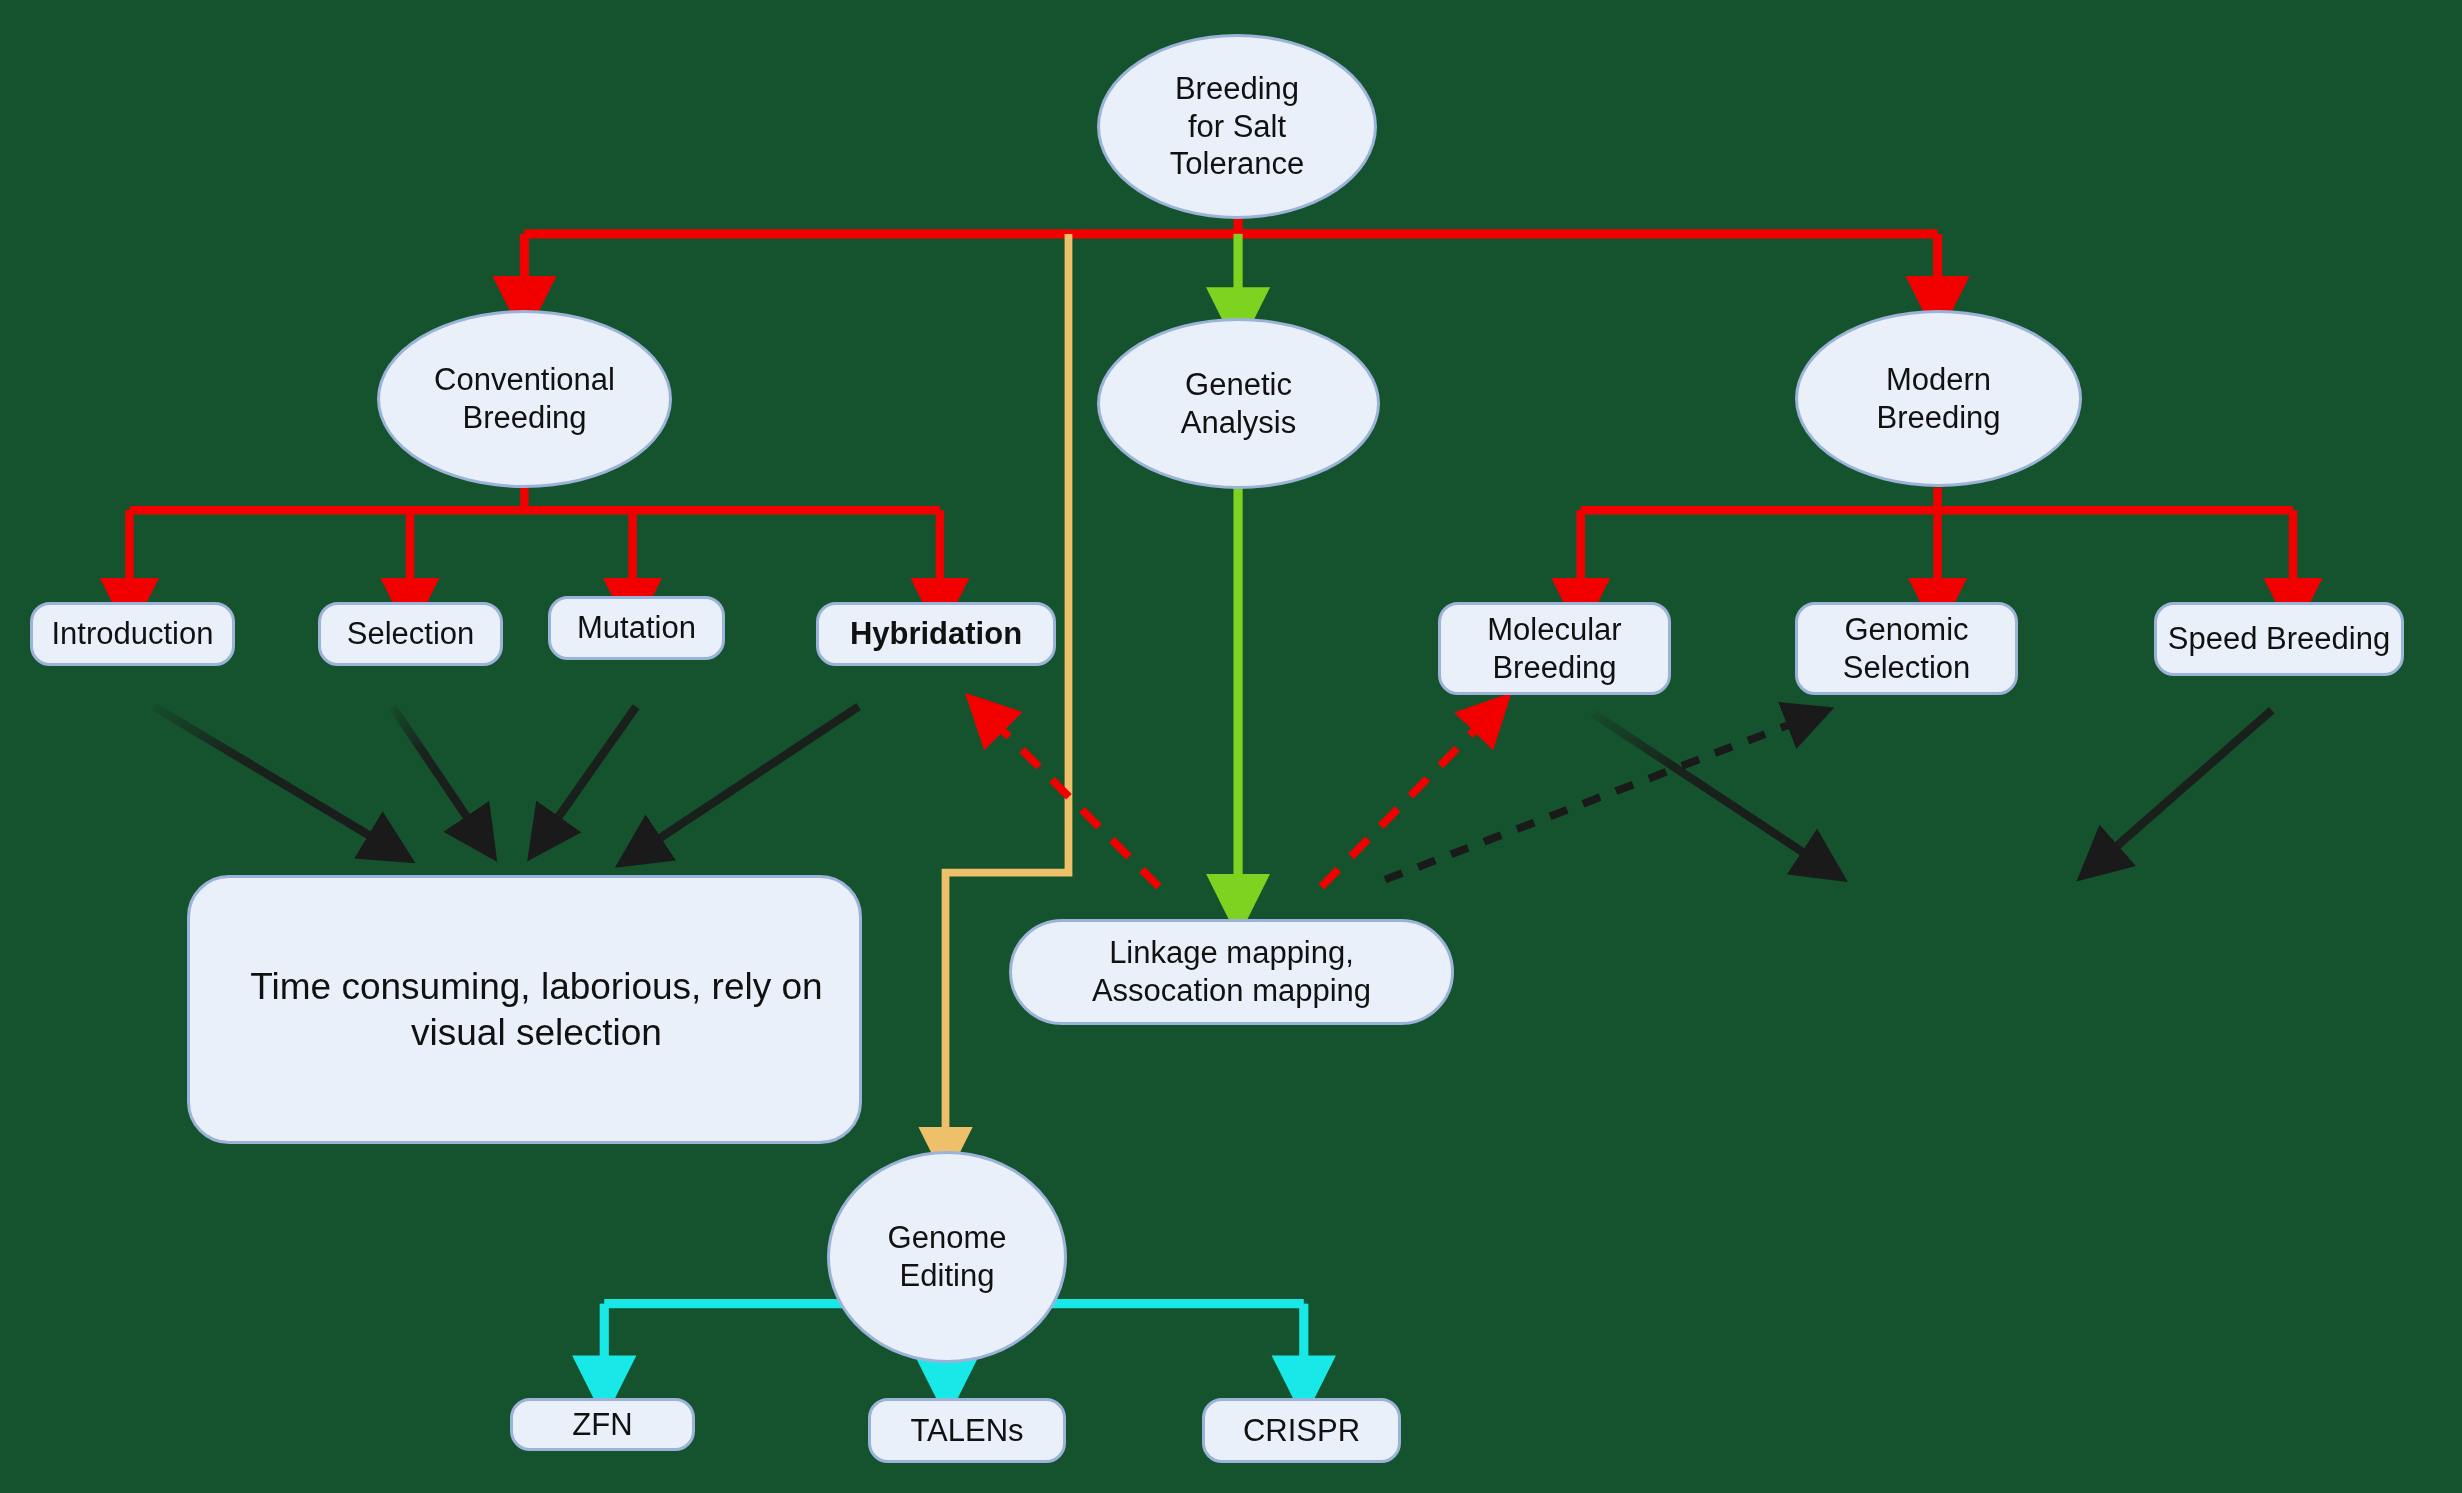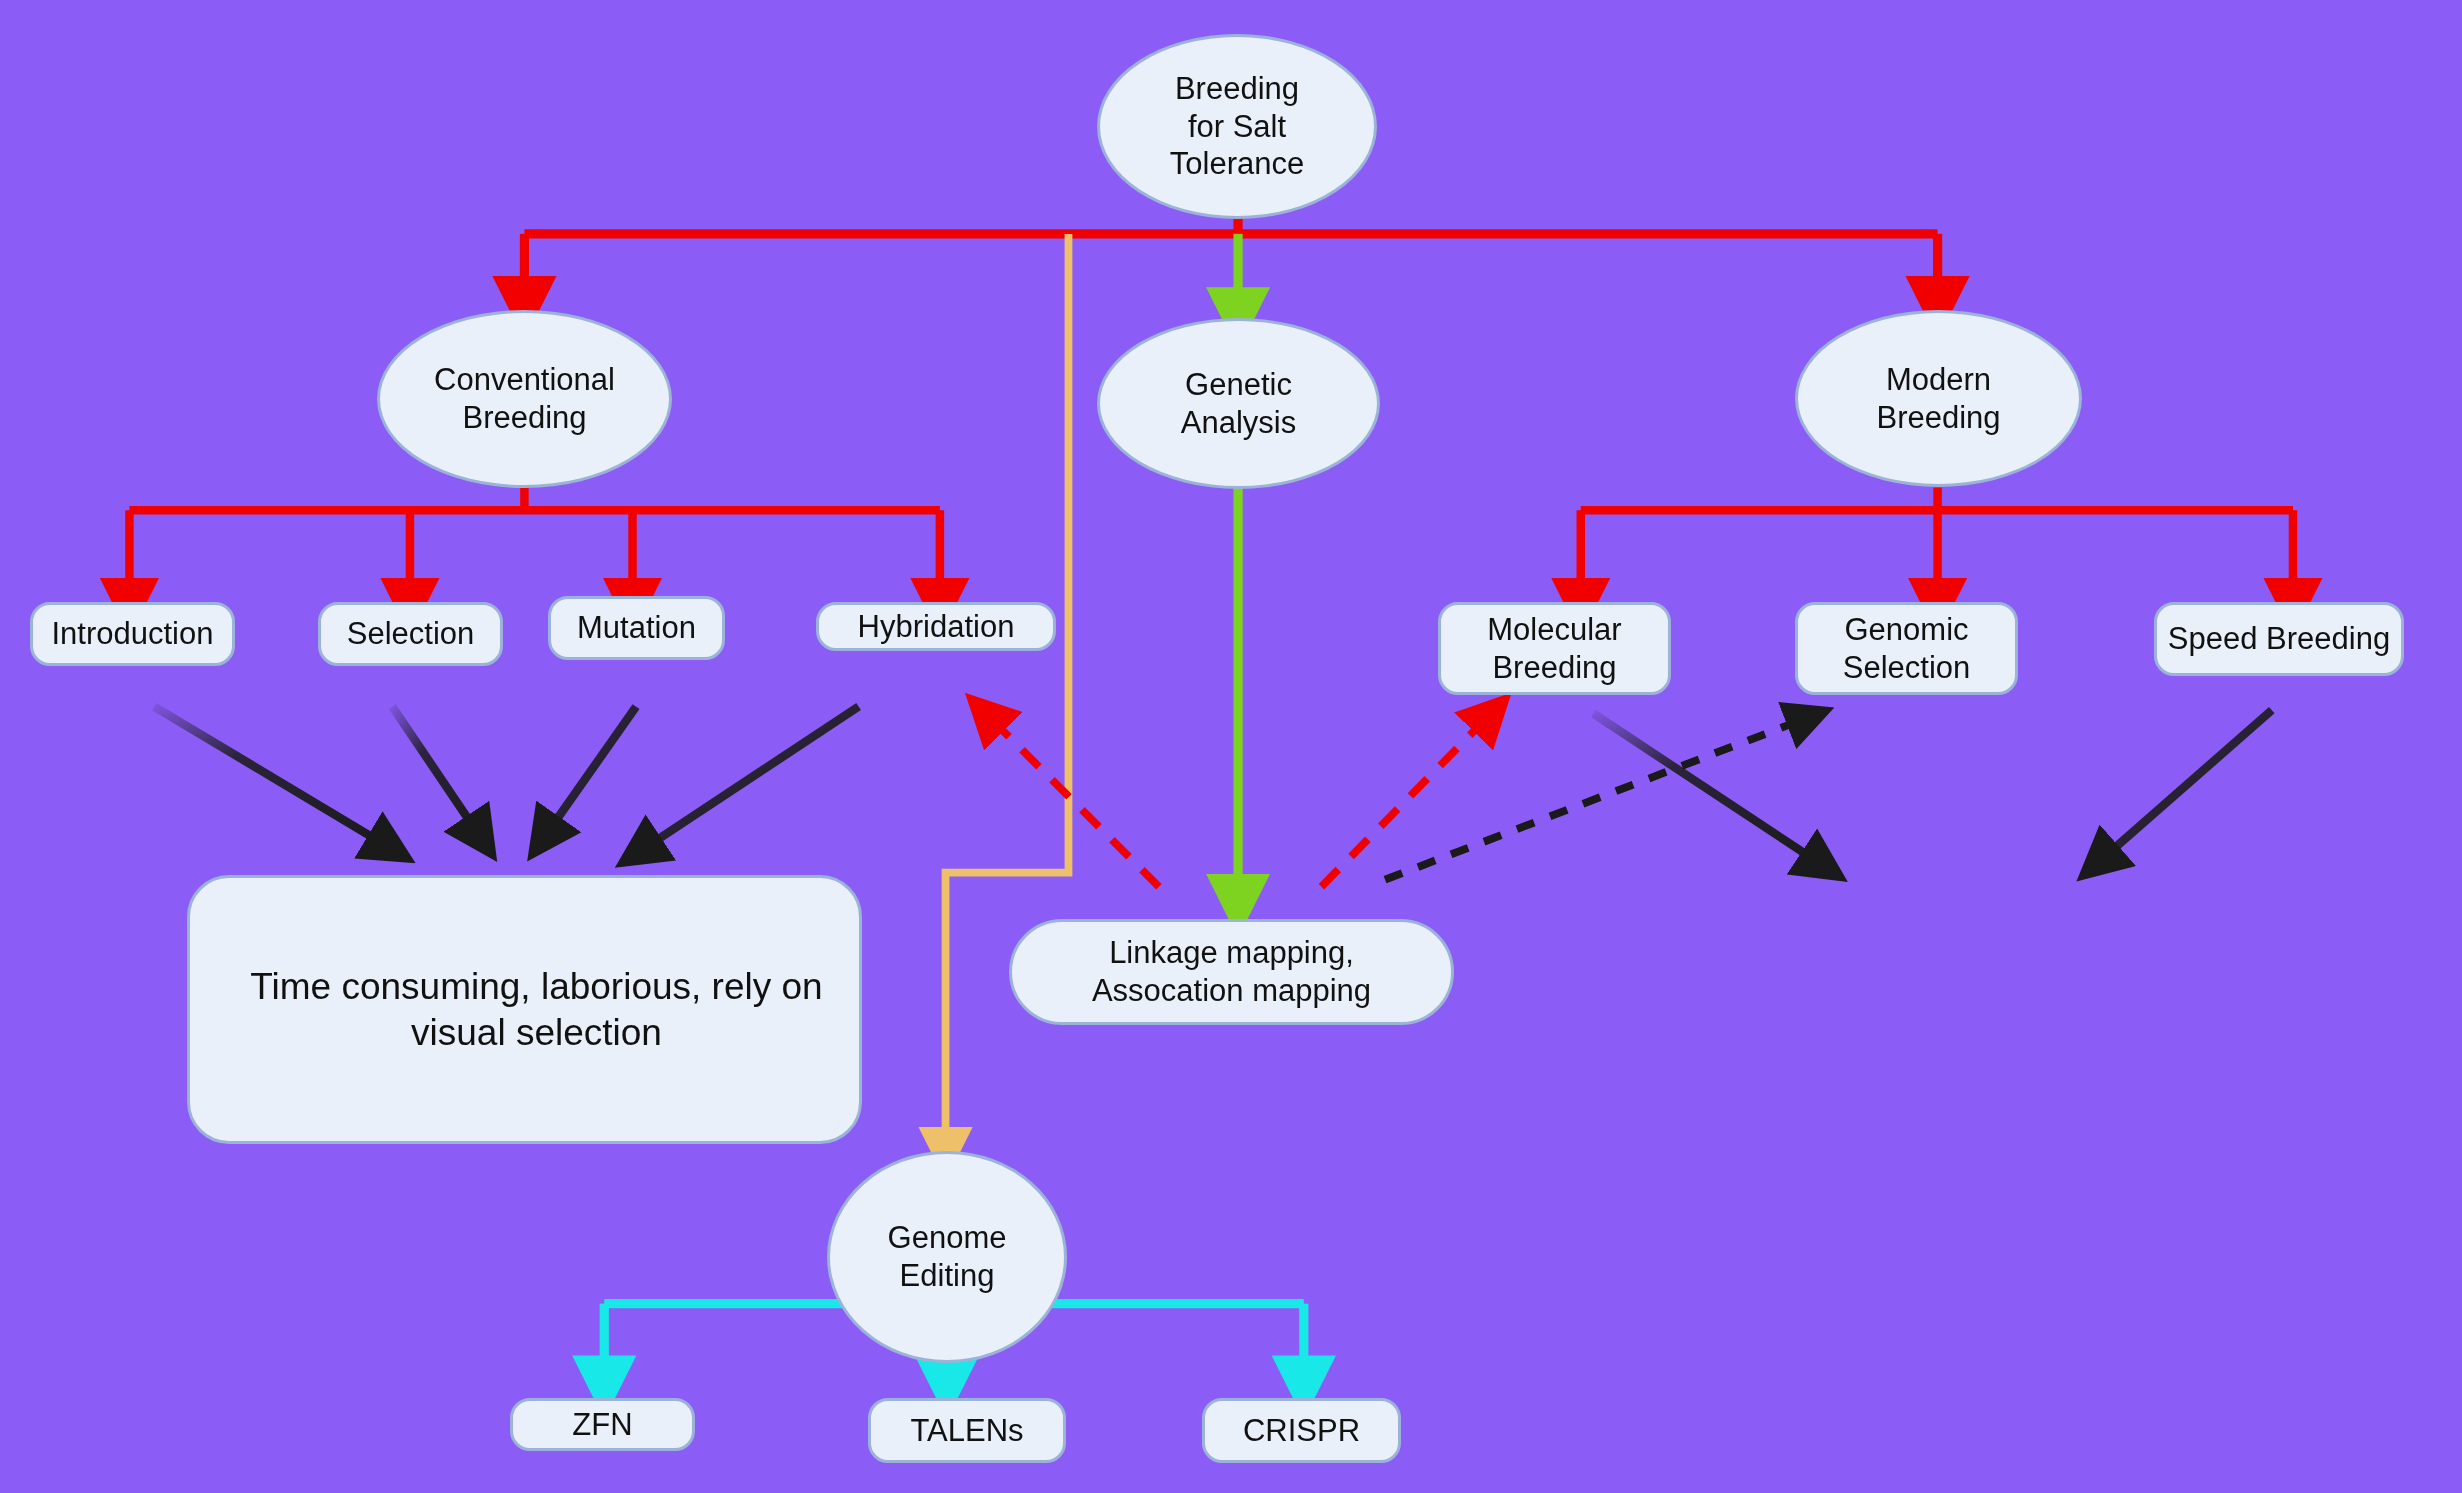--- a/index.html
+++ b/index.html
@@ -2,21 +2,21 @@
 <html style="font-size:11.3px"><head>
 <meta charset="utf-8">
 <title>Breeding for Salt Tolerance Diagram</title>
 <style>
   html,body{margin:0;padding:0;background:#ffffff;}
   body{font-family:"Liberation Sans","DejaVu Sans",sans-serif;}
   #stage{
     position:relative;
     width:2462px;
     height:1493px;
-    background:#8b5cf6;
+    background:#14532d;
     overflow:hidden;
   }
   #edges{position:absolute;left:0;top:0;width:2462px;height:1493px;}
   .node{
     position:absolute;
     box-sizing:border-box;
     background:#eaf0fa;
     border:3.5px solid #9cb3d9;
     color:#111111;
     display:flex;
@@ -138,21 +138,21 @@
 
   <div class="node ellipse fs-md" style="left:1795px;top:310px;width:287px;height:177px;">Modern
 Breeding</div>
 
   <div class="node rbox fs-md" style="left:30px;top:602px;width:205px;height:64px;">Introduction</div>
 
   <div class="node rbox fs-md" style="left:318px;top:602px;width:185px;height:64px;">Selection</div>
 
   <div class="node rbox fs-md" style="left:548px;top:596px;width:177px;height:64px;">Mutation</div>
 
-  <div class="node rbox fs-md" style="left:816px;top:602px;width:240px;height:49px;">Hybridation</div>
+  <div class="node rbox fs-md" style="left:816px;top:602px;width:240px;height:64px;font-weight:bold;">Hybridation</div>
 
   <div class="node rbox fs-md" style="left:1438px;top:602px;width:233px;height:93px;">Molecular
 Breeding</div>
 
   <div class="node rbox fs-md" style="left:1795px;top:602px;width:223px;height:93px;">Genomic
 Selection</div>
 
   <div class="node rbox fs-md" style="left:2154px;top:602px;width:250px;height:74px;">Speed Breeding</div>
 
   <div class="node rbox-lg fs-lg" style="left:187px;top:875px;width:675px;height:269px;padding-left:24px;">Time consuming, laborious, rely on

